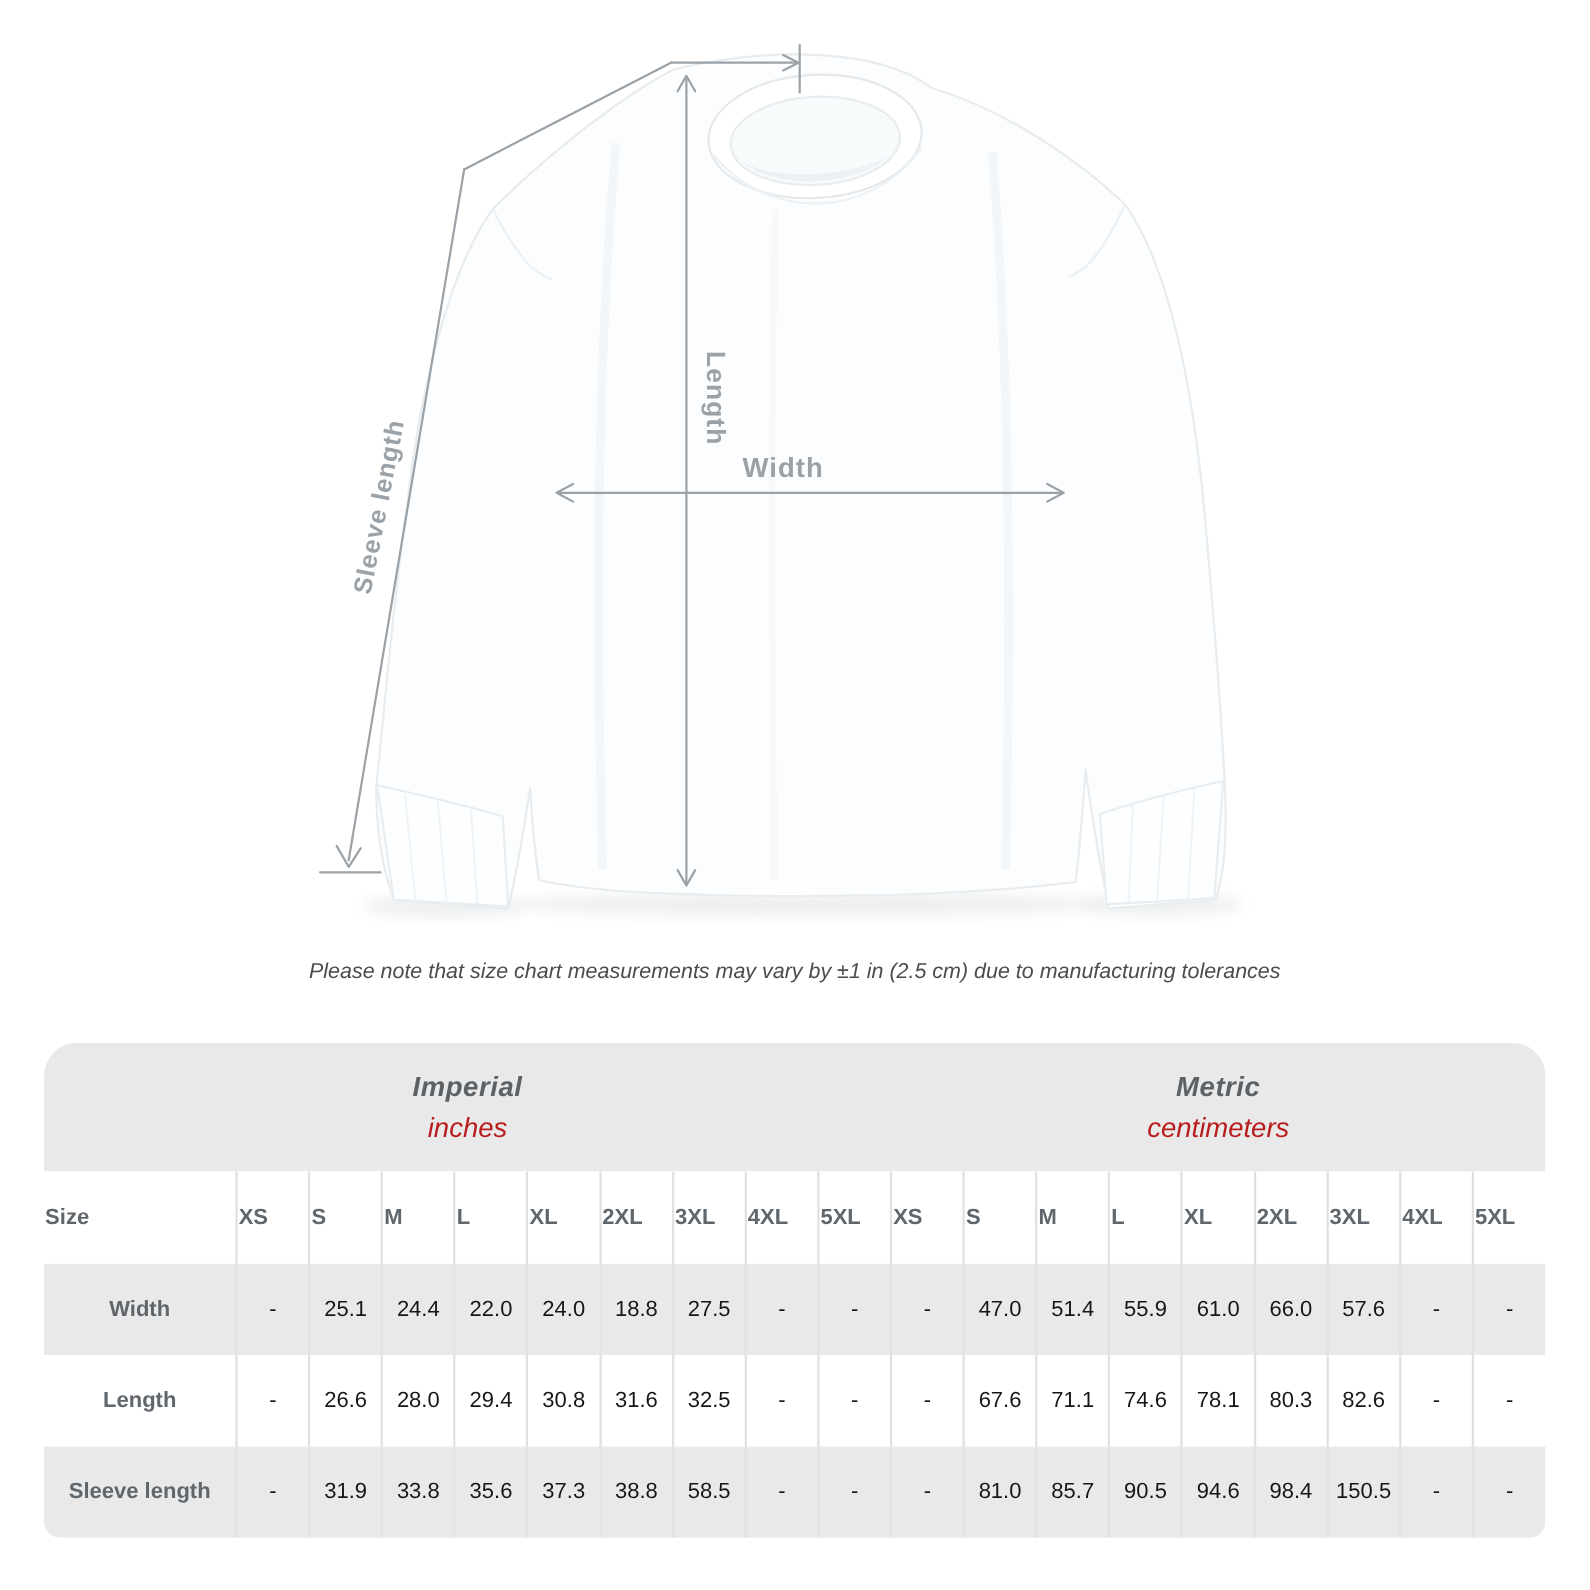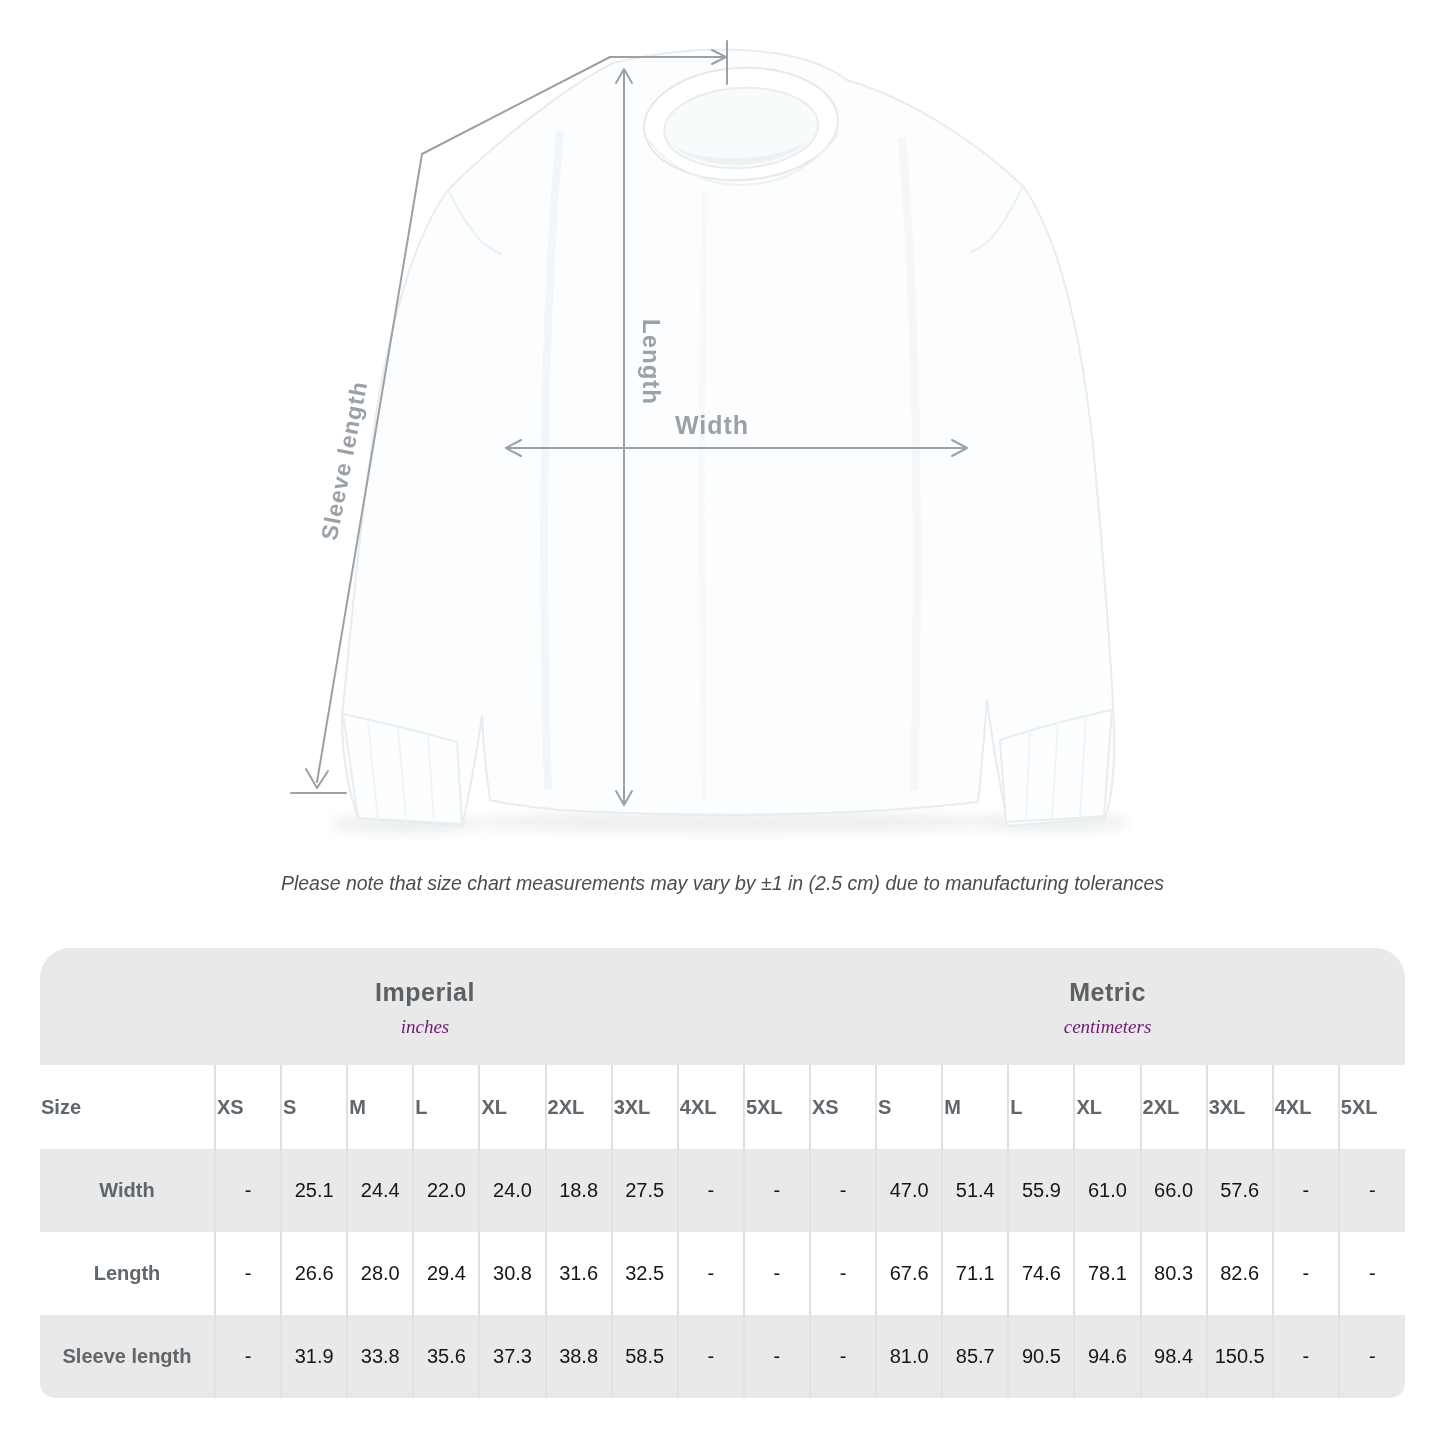--- a/index.html
+++ b/index.html
@@ -24,22 +24,22 @@
     position:absolute;top:948px;left:40px;width:1365px;height:450px;
     border-radius:30px 30px 15px 15px;overflow:hidden;background:#ffffff;
   }
   table.size-table{
     width:100%;height:100%;border-collapse:collapse;table-layout:fixed;
   }
   .size-table col.c-size{width:175px;}
   .size-table tr.group-row{height:117px;}
   .size-table tr.group-row td{background:#e9e9e9;vertical-align:middle;}
   .group-inner{display:flex;flex-direction:column;align-items:center;gap:9px;padding-top:2px;}
-  .group-label{font-size:25px;font-weight:bold;color:#5b6165;letter-spacing:.5px;}
-  .group-sub{font-size:19px;font-style:italic;color:#701a75;font-family:Liberation Serif, serif;}
+  .group-label{font-size:25px;font-weight:bold;font-style:italic;color:#5b6165;letter-spacing:.5px;}
+  .group-sub{font-size:25px;font-style:italic;color:#b91c1c;}
   .size-table tr.cols-row{height:84px;}
   .size-table tr.cols-row th{
     background:#ffffff;font-size:20px;font-weight:bold;color:#5f666c;
     vertical-align:middle;text-align:left;
   }
   .size-table tbody tr{height:83px;}
   .size-table tbody tr.r-gray th,.size-table tbody tr.r-gray td{background:#e9e9e9;}
   .size-table tbody tr.r-white th,.size-table tbody tr.r-white td{background:#ffffff;}
   .size-table tbody th{
     font-size:20px;font-weight:bold;color:#5f666c;

